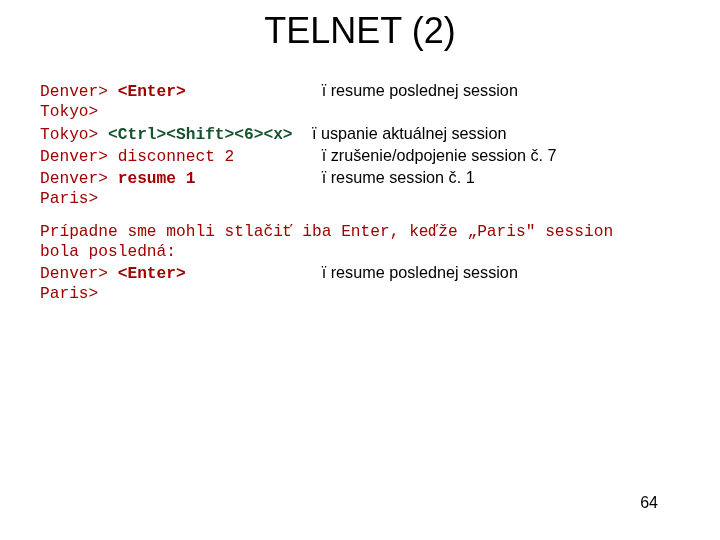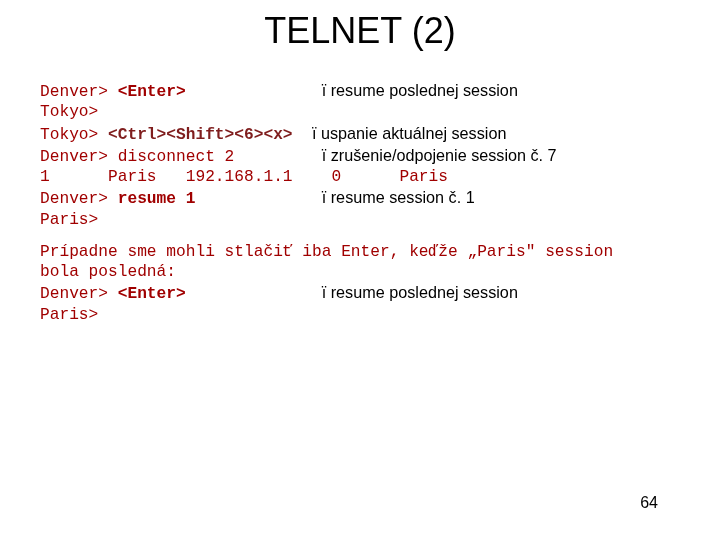--- a/index.html
+++ b/index.html
@@ -24,21 +24,21 @@
     text-align: center;
     margin: 4px 0 28px 0;
     color: #000;
   }
   .line {
     font-size: 16.2px;
     line-height: 1.25;
     white-space: pre;
     color: #a00000;
   }
-  .dark { color: #7f1d1d; }
+  .dark { color: #14532d; }
   .note-block { margin-top: 12px; }
   .note {
     font-family: Arial, Helvetica, sans-serif;
     font-size: 16.2px;
     font-weight: 400;
     color: #000;
   }
   .arrow { font-family: Arial, sans-serif; }
   .pagenum {
     position: absolute;
@@ -55,21 +55,20 @@
 
 <div class="slide">
 
   <h1 class="title">TELNET (2)</h1>
 
   <div>
     <div class="line"><span>Denver&gt; </span><b class="cmd">&lt;Enter&gt;</b><span>              </span><span class="note"><span class="arrow">ï</span> <span>resume poslednej session</span></span></div>
     <div class="line">Tokyo&gt;</div>
     <div class="line"><span>Tokyo&gt; </span><b class="cmd dark">&lt;Ctrl&gt;&lt;Shift&gt;&lt;6&gt;&lt;x&gt;</b><span>  </span><span class="note"><span class="arrow">ï</span> <span>uspanie aktuálnej session</span></span></div>
     <div class="line"><span>Denver&gt; disconnect 2</span><span>         </span><span class="note"><span class="arrow">ï</span> <span>zrušenie/odpojenie session č. 7</span></span></div>
-    <div class="line">1      Paris   192.168.1.1    0      Paris</div>
     <div class="line"><span>Denver&gt; </span><b class="cmd">resume 1</b><span>             </span><span class="note"><span class="arrow">ï</span> <span>resume session č. 1</span></span></div>
     <div class="line">Paris&gt;</div>
   </div>
 
   <div class="note-block">
     <div class="line">Prípadne sme mohli stlačiť iba Enter, keďže „Paris" session</div>
     <div class="line">bola posledná:</div>
     <div class="line"><span>Denver&gt; </span><b class="cmd">&lt;Enter&gt;</b><span>              </span><span class="note"><span class="arrow">ï</span> <span>resume poslednej session</span></span></div>
     <div class="line">Paris&gt;</div>
   </div>

